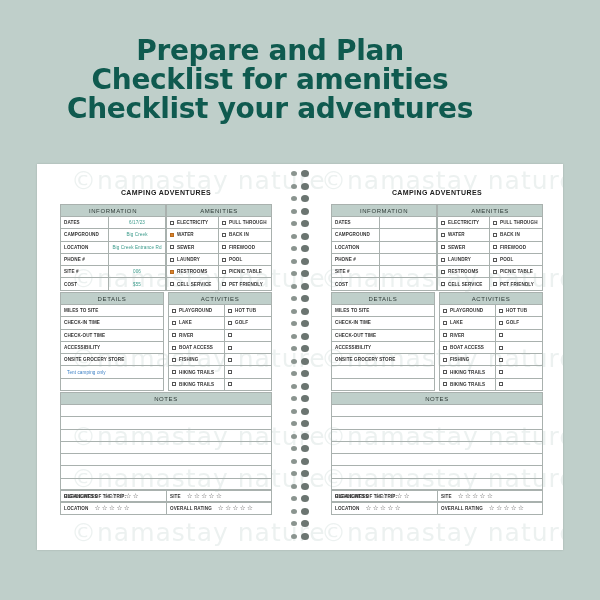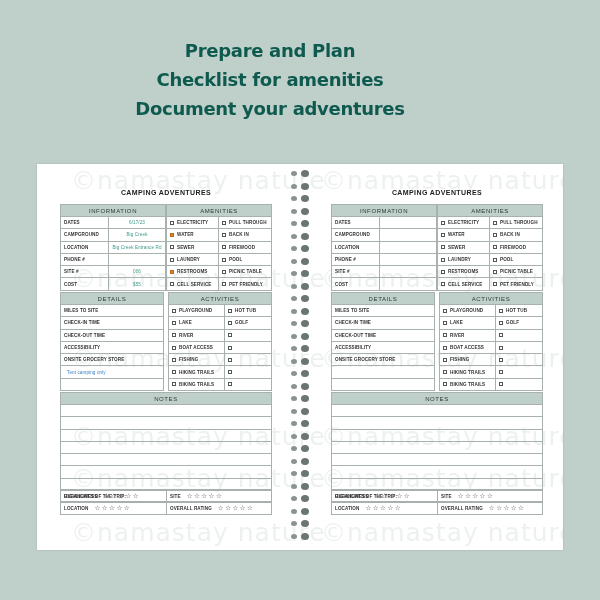--- a/index.html
+++ b/index.html
@@ -1,19 +1,19 @@
 <!DOCTYPE html>
 <html><head>
 <meta charset="utf-8">
 <style>
   * { box-sizing: border-box; margin: 0; padding: 0; }
   html, body { width: 600px; height: 600px; overflow: hidden; }
   body { background: #bfcfca; position: relative; font-family: "Liberation Sans", sans-serif; }
 
-  .headline { position: absolute; left: 0; top: 36px; width: 540px; text-align: center; color: #0f5a4f; font-family: "DejaVu Sans", sans-serif; font-weight: bold; font-size: 18px; line-height: 29px; letter-spacing: -0.3px; }
+  .headline { position: absolute; left: 0; top: 36px; width: 540px; text-align: center; color: #0f5a4f; font-family: "DejaVu Sans", sans-serif; font-weight: bold; font-size: 28px; line-height: 29px; letter-spacing: -0.3px; }
   .headline div { white-space: nowrap; }
 
   .book { position: absolute; left: 37px; top: 164px; width: 526px; height: 386px; background: #ffffff; box-shadow: 0 0 2px rgba(0,0,0,0.15); overflow: hidden; }
 
   .watermark { position: absolute; color: rgba(170,190,185,0.22); font-family: "DejaVu Sans", sans-serif; font-size: 25px; white-space: nowrap; pointer-events: none; letter-spacing: 1px; }
 
   .spiral { position: absolute; left: 250px; top: 6px; width: 26px; height: 372px; }
   .ring { position: absolute; left: 0; width: 26px; height: 7px; }
   .ring .h1 { position: absolute; left: 4px; top: 1px; width: 6px; height: 5px; border-radius: 50%; background: #8a948f; }
   .ring .h2 { position: absolute; left: 14px; top: 0px; width: 8px; height: 7px; border-radius: 50%; background: #6b7571; }
@@ -42,21 +42,21 @@
 
   .notes-tbl td { height: 12.3px; }
   .star { color: #555; font-size: 6.5px; font-weight: normal; letter-spacing: 1.5px; margin-left: 6px; }
 </style>
 </head>
 <body>
 
 <div class="headline">
   <div>Prepare and Plan</div>
   <div>Checklist for amenities</div>
-  <div>Document your adventures</div>
+  <div>Checklist your adventures</div>
 </div>
 
 <div class="book">
   <div class="watermark" style="left:34px;top:2px">©namastay nature</div>
   <div class="watermark" style="left:284px;top:2px">©namastay nature</div>
   <div class="watermark" style="left:34px;top:100px">©namastay nature</div>
   <div class="watermark" style="left:284px;top:100px">©namastay nature</div>
   <div class="watermark" style="left:34px;top:180px">©namastay nature</div>
   <div class="watermark" style="left:284px;top:180px">©namastay nature</div>
   <div class="watermark" style="left:34px;top:258px">©namastay nature</div>

